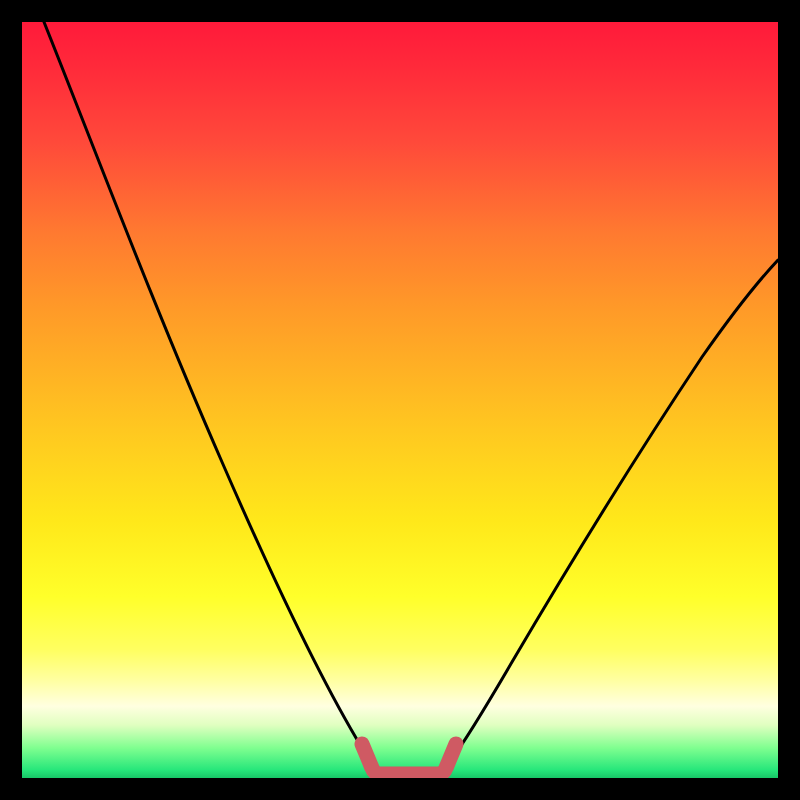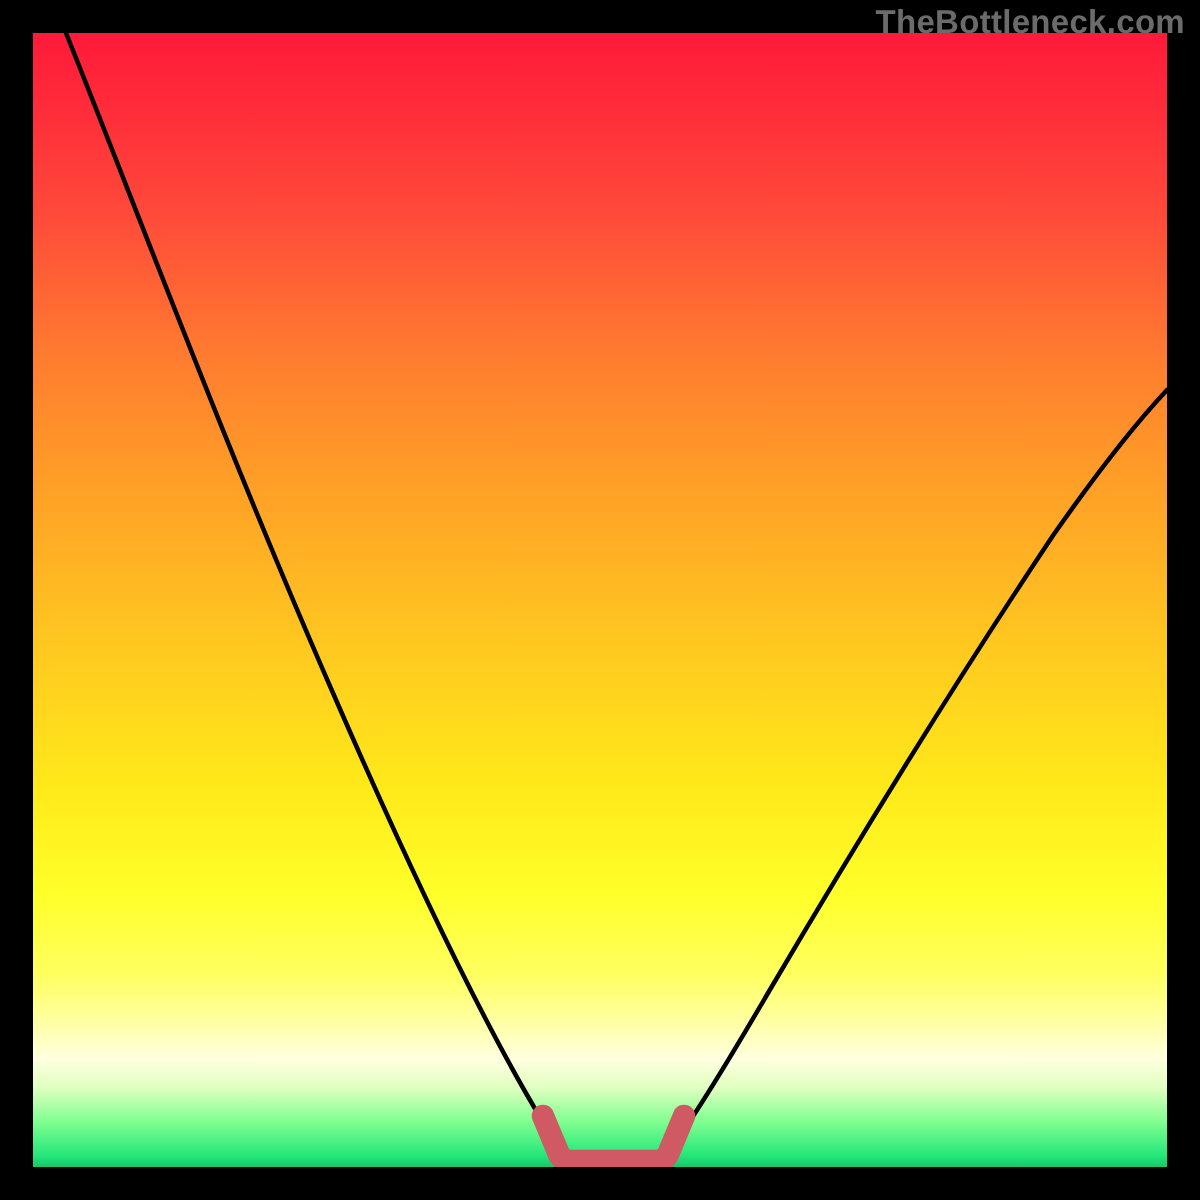--- a/index.html
+++ b/index.html
@@ -59,21 +59,20 @@
     left: 0;
     top: 0;
     width: 756px;
     height: 756px;
   }
 </style>
 </head>
 <body>
 
 <div class="frame">
-  <div class="watermark">TheBottleneck.com</div>
 
   <div class="plot">
     <svg class="curves" viewBox="0 0 756 756" preserveAspectRatio="none">
 
       <path fill="none" stroke="#000" stroke-width="3" stroke-linecap="round" d="M 22 0
                C 70 120, 130 280, 200 440
                C 250 555, 300 660, 340 726
                C 350 740, 356 748, 360 752"></path>
 
       <path fill="none" stroke="#000" stroke-width="3" stroke-linecap="round" d="M 418 752

